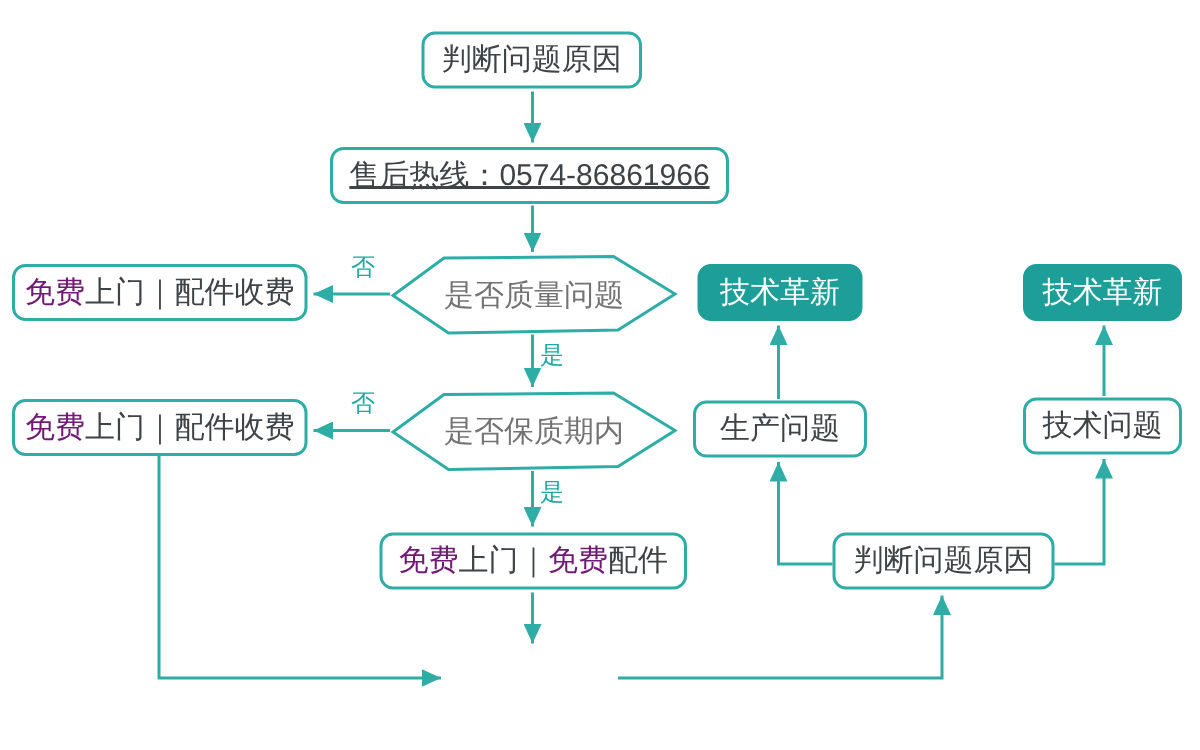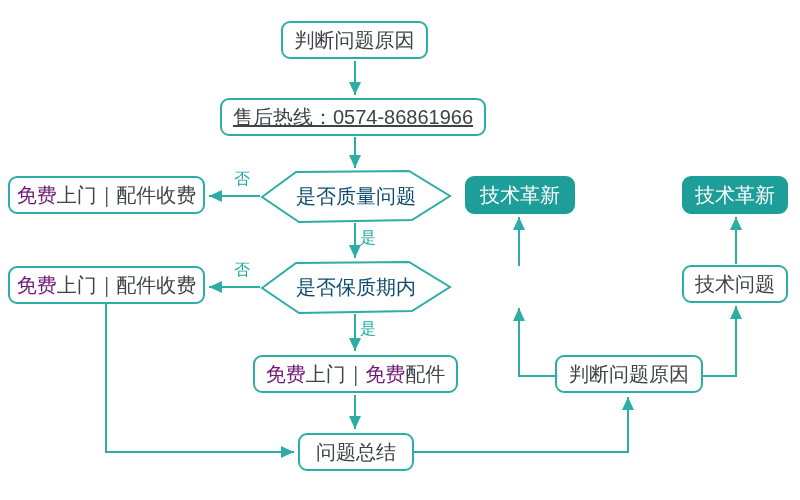--- a/index.html
+++ b/index.html
@@ -10,21 +10,21 @@
   #wires{position:absolute;left:0;top:0;width:800px;height:500px;}
   .node{
     position:absolute;box-sizing:border-box;
     border:2px solid #2eaca6;border-radius:9px;background:#ffffff;
     color:#3e4347;font-size:20px;line-height:1;
     display:flex;align-items:center;justify-content:center;white-space:nowrap;
   }
   .node.filled{background:#1d9e98;border-color:#1d9e98;color:#ffffff;}
   .hex-label{
     position:absolute;display:flex;align-items:center;justify-content:center;
-    color:#0c4a6e;font-size:20px;white-space:nowrap;background:transparent;
+    color:#737373;font-size:20px;white-space:nowrap;background:transparent;
   }
   .edge-label{
     position:absolute;color:#1fa8a1;font-size:16px;line-height:1;white-space:nowrap;
   }
   .accent{color:#701a75;}
 
   
   #n-fault      {left:281px;top:21px; width:147px;height:38px;}
   #n-hotline    {left:220px;top:98px; width:266px;height:38px;text-decoration:underline;}
   #n-free1      {left:8px;  top:176px;width:197px;height:38px;}
@@ -93,28 +93,28 @@
       <span>上门｜配件收费</span>
   </div>
 
   <div class="node" id="n-freeparts">
     <span class="accent">免费</span>
       <span>上门｜</span>
       <span class="accent">免费</span>
       <span>配件</span>
   </div>
 
-  <div class="node" id="n-summary">
-    <span>问题总结</span>
-  </div>
 
   <div class="node" id="n-judge">
     <span>判断问题原因</span>
   </div>
 
+  <div class="node" id="n-prodissue">
+    <span>生产问题</span>
+  </div>
 
   <div class="node filled" id="n-prodtrace">
     <span>技术革新</span>
   </div>
 
   <div class="node" id="n-techissue">
     <span>技术问题</span>
   </div>
 
   <div class="node filled" id="n-techinnov">

